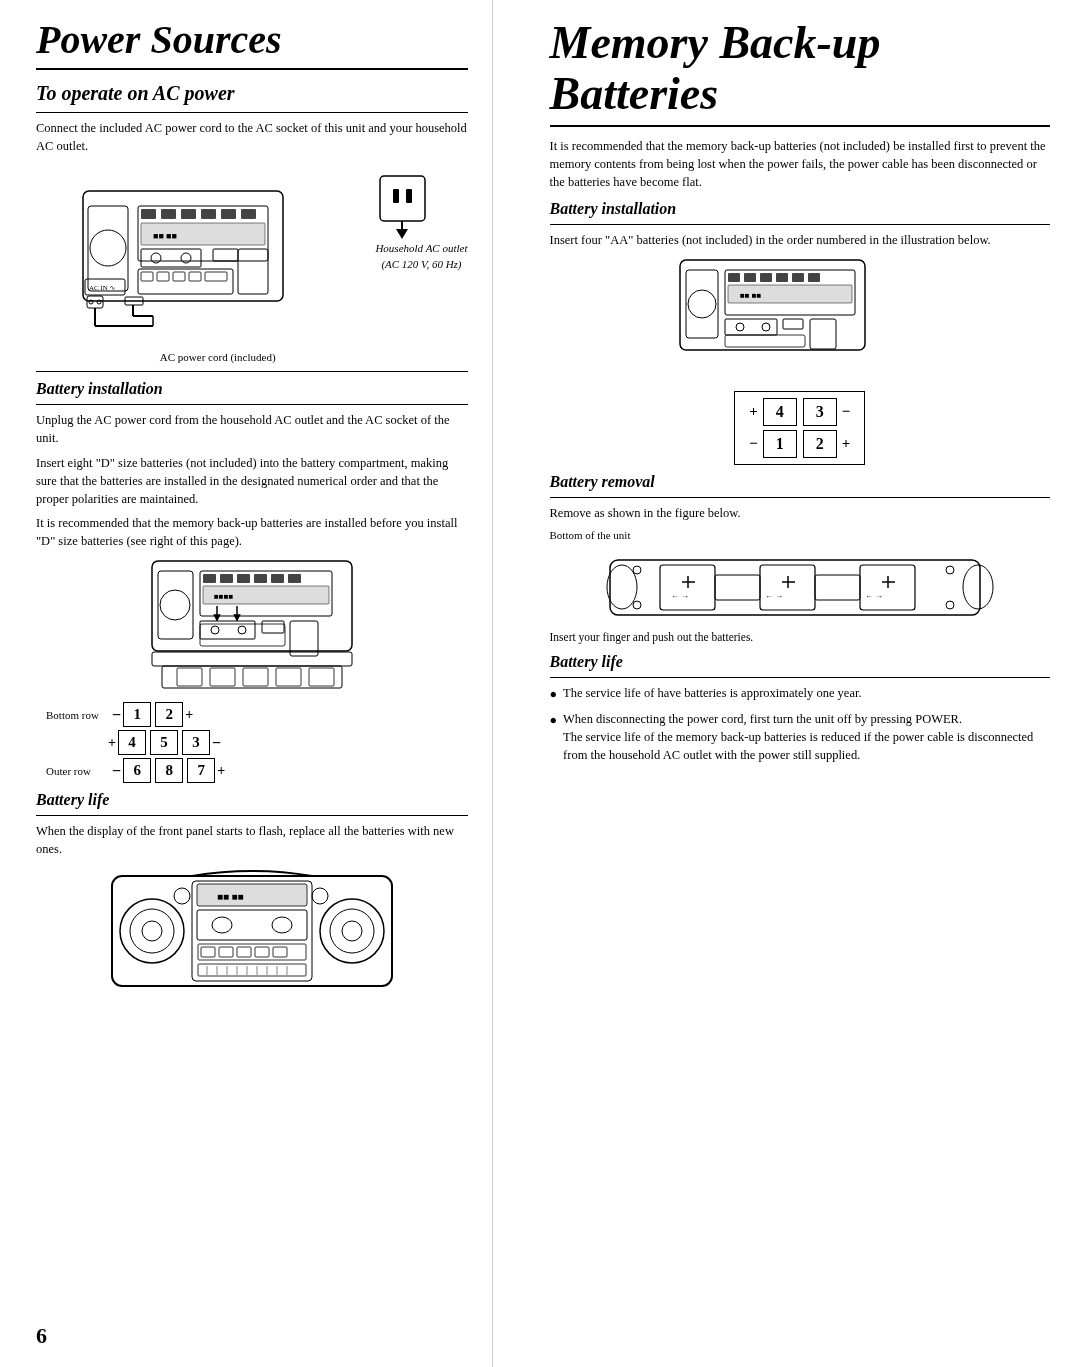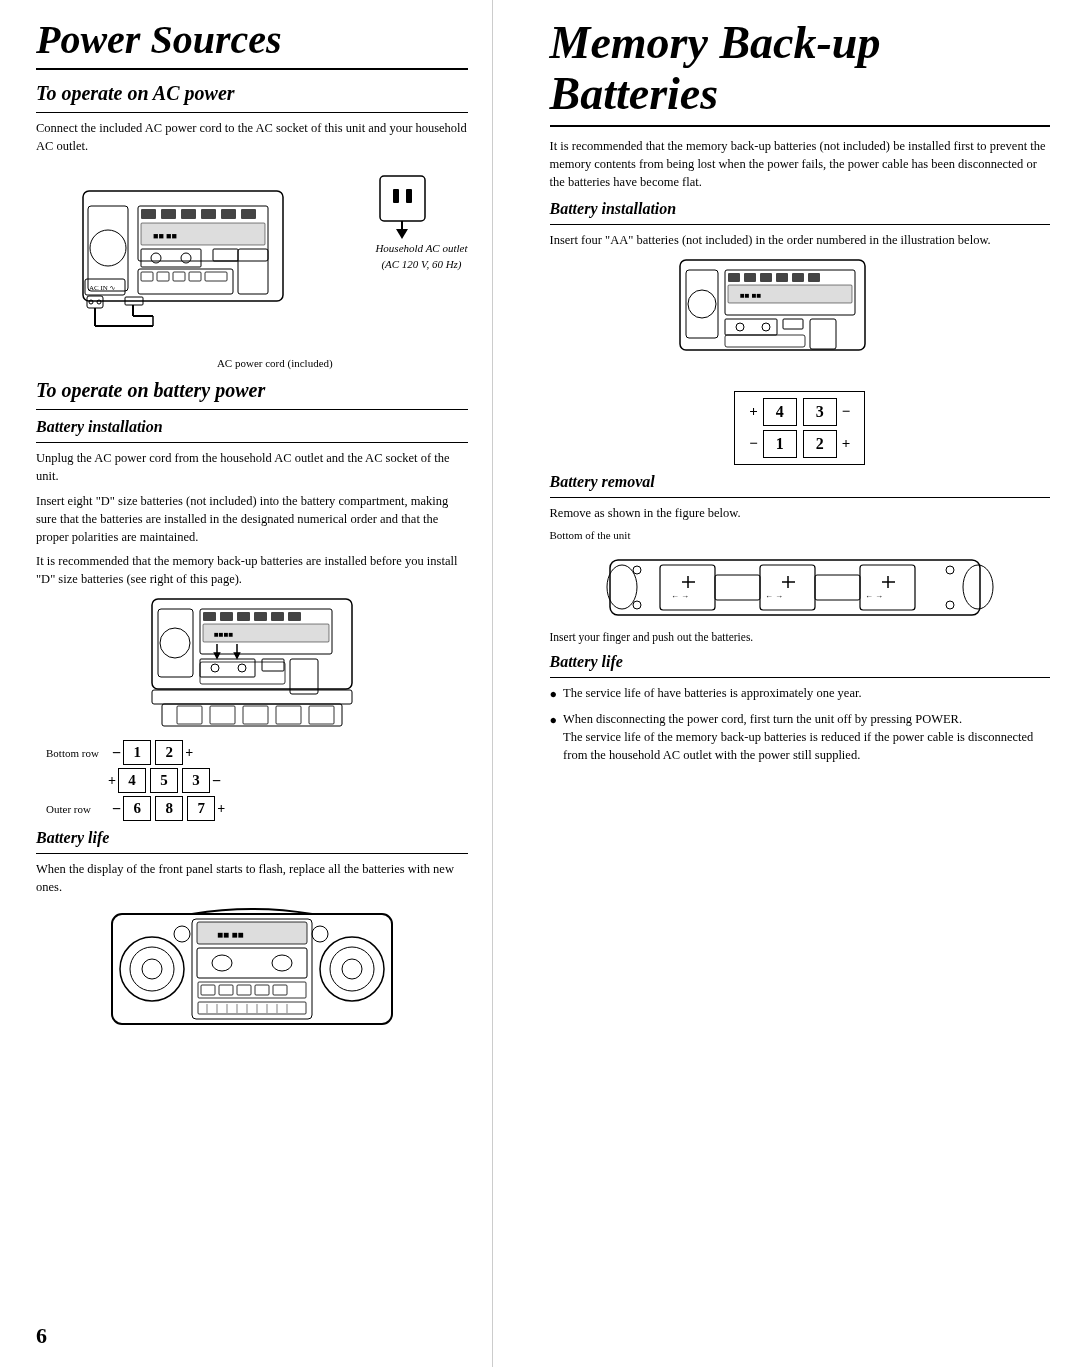--- a/index.html
+++ b/index.html
@@ -181,21 +181,21 @@
             <circle cx="26" cy="141" r="2" fill="none" stroke="#000" stroke-width="1"></circle>
 
             <line x1="22" y1="147" x2="22" y2="165" stroke="#000" stroke-width="2"></line>
             <line x1="22" y1="165" x2="80" y2="165" stroke="#000" stroke-width="2"></line>
 
             <rect x="52" y="136" width="18" height="8" rx="1" fill="none" stroke="#000" stroke-width="1"></rect>
             <line x1="60" y1="144" x2="60" y2="155" stroke="#000" stroke-width="2"></line>
             <line x1="60" y1="155" x2="80" y2="155" stroke="#000" stroke-width="2"></line>
             <line x1="80" y1="155" x2="80" y2="165" stroke="#000" stroke-width="1.5"></line>
           </svg>
-          <div style="display:flex; justify-content:flex-end; width:260px; margin-top:14px;">
+          <div style="display:flex; justify-content:center; width:260px; margin-top:8px;">
             <span class="caption-text" style="margin-left:30px; text-align:left; font-size:11px;">AC power cord
 (included)</span>
           </div>
         </div>
         <div style="display:flex; flex-direction:column; align-items:flex-start; margin-top:10px;font-style:italic;">
 
           <svg width="55" height="70" viewBox="0 0 55 70">
             <rect x="5" y="5" width="45" height="45" rx="4" fill="none" stroke="#000" stroke-width="1.5"></rect>
             <rect x="18" y="18" width="6" height="14" rx="1" fill="#000"></rect>
             <rect x="31" y="18" width="6" height="14" rx="1" fill="#000"></rect>
@@ -203,21 +203,20 @@
             <line x1="27" y1="50" x2="27" y2="62" stroke="#000" stroke-width="2"></line>
             <polygon points="21,58 27,68 33,58" fill="#000"></polygon>
           </svg>
           <span class="label-text" style="font-size:11px; text-align:center; white-space:pre-line;">Household AC outlet
 (AC 120 V, 60 Hz)</span>
         </div>
       </div>
     </div>
 
     <div style="margin-top:8px;">
-      <h2 class="section-title">To operate on battery power</h2>
       <hr class="section-divider">
 
       <h3 class="subsection-title">Battery installation</h3>
       <hr class="section-divider">
       <p class="body-text">Unplug the AC power cord from the household AC outlet and the AC socket of the unit.</p>
       <p class="body-text">Insert eight "D" size batteries (not included) into the battery compartment, making sure that the batteries are installed in the designated numerical order and that the proper polarities are maintained.</p>
       <p class="body-text">It is recommended that the memory back-up batteries are installed before you install "D" size batteries (see right of this page).</p>
 
       <div style="display:flex; flex-direction:column; align-items:center; margin: 6px 0;">
         <svg width="220" height="140" viewBox="0 0 220 140">

